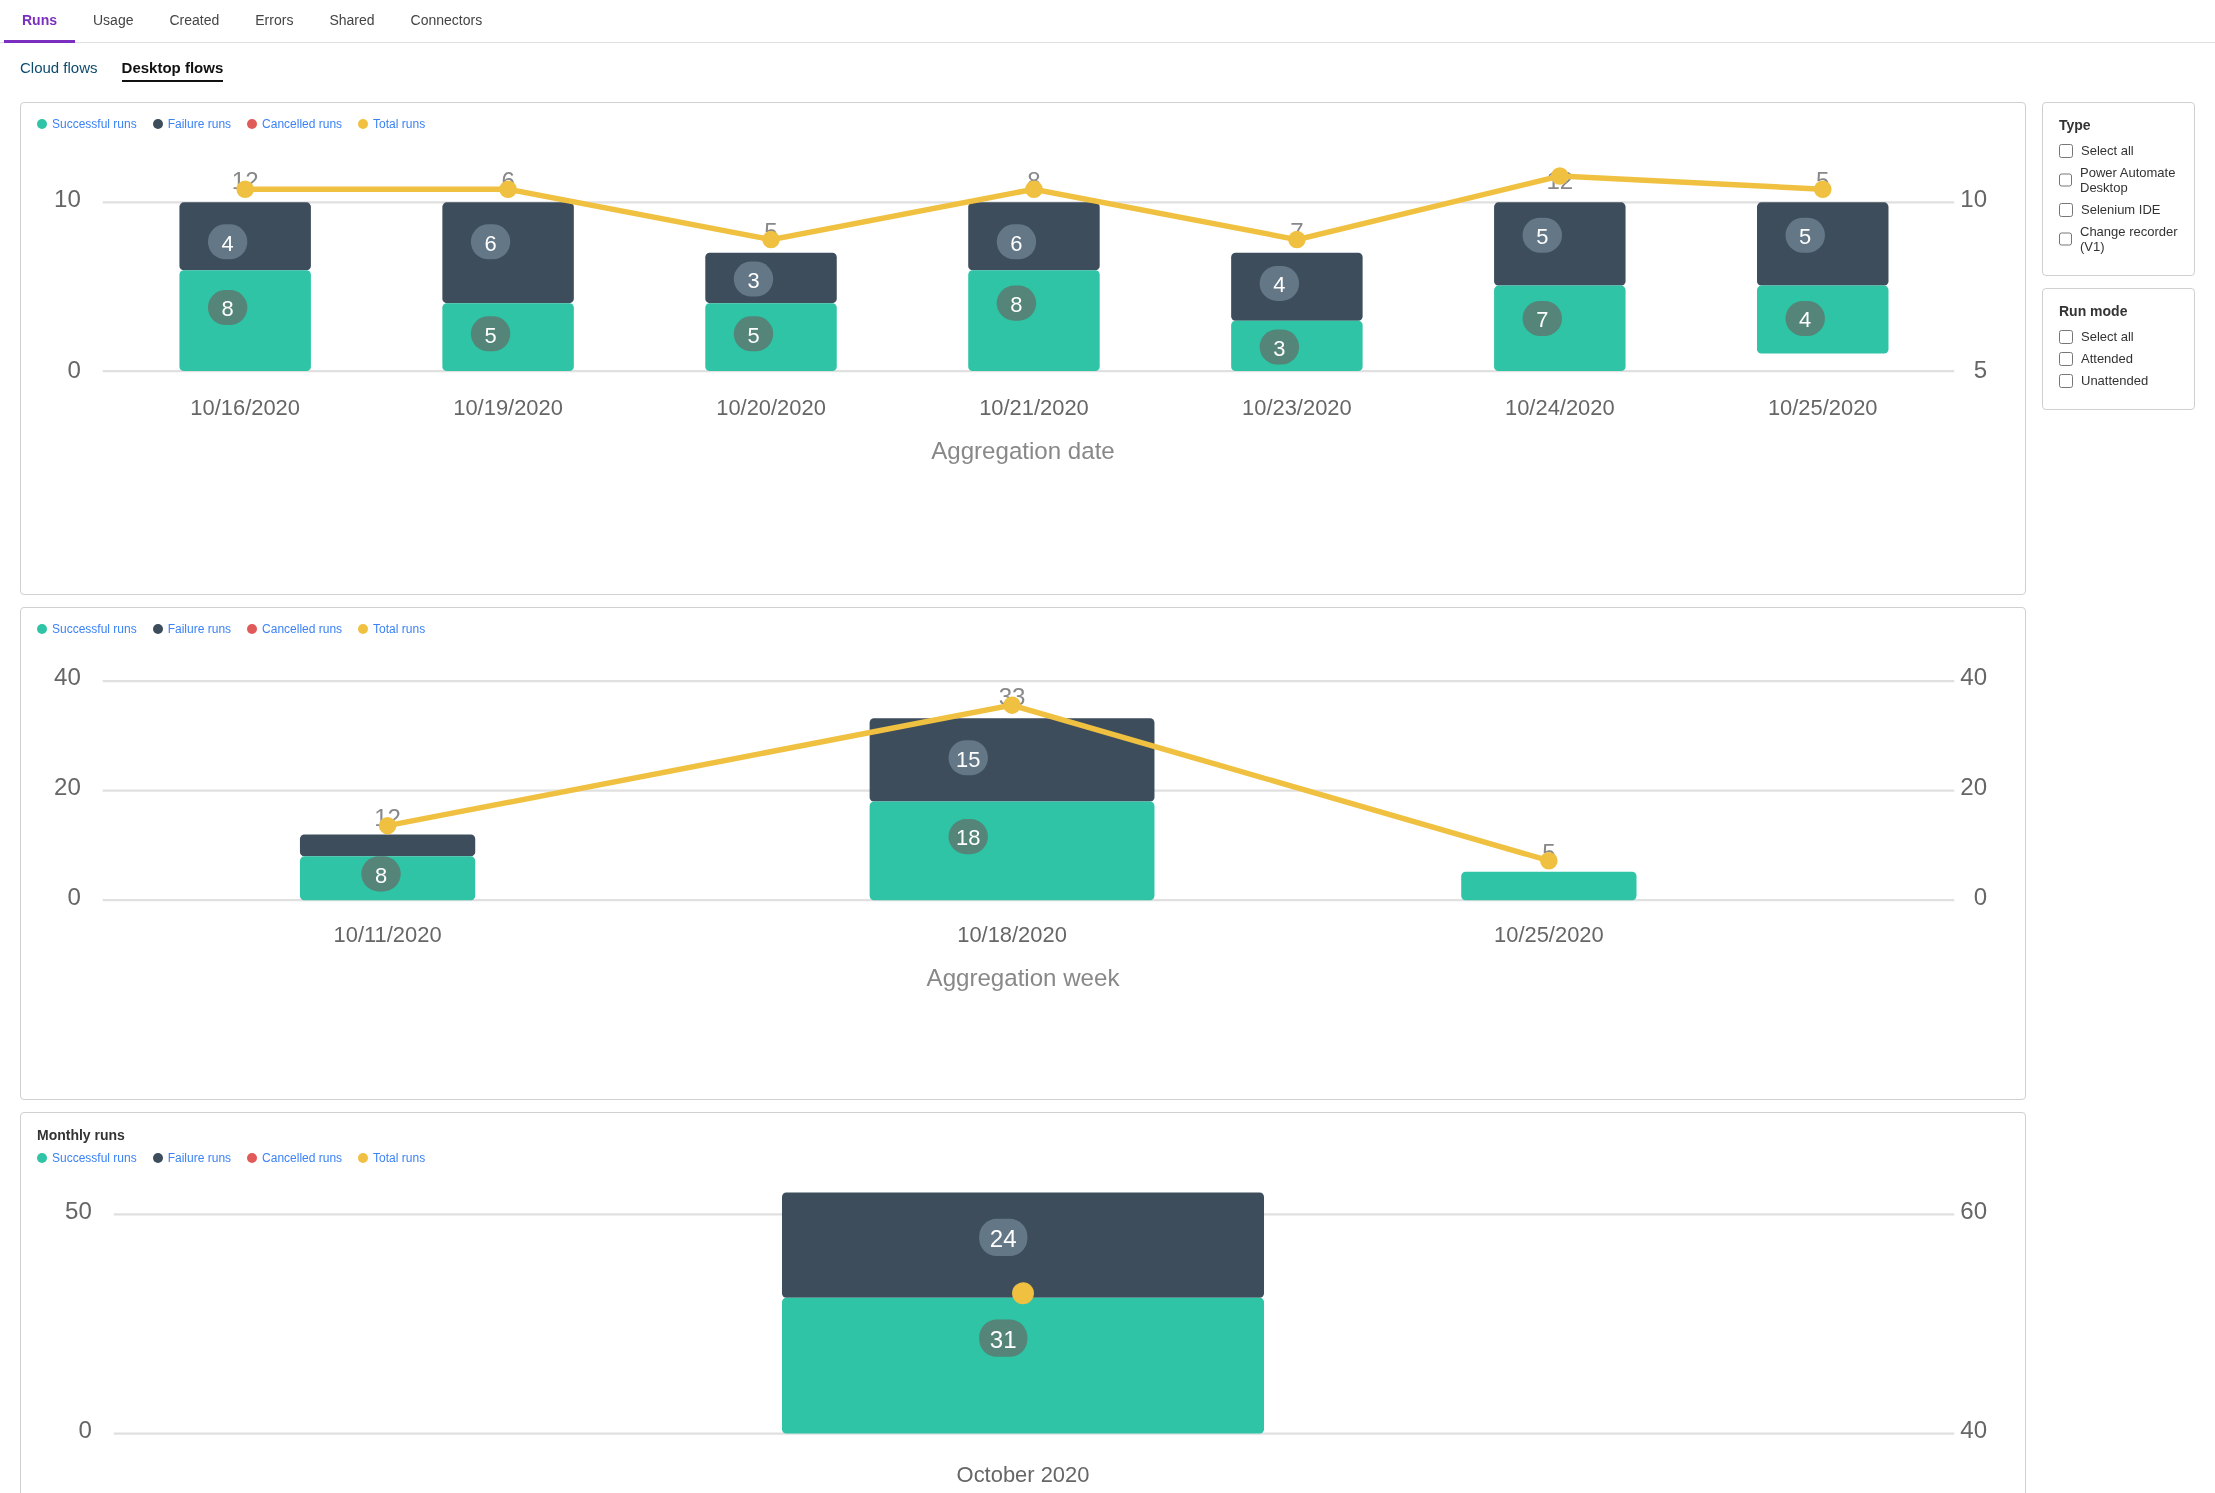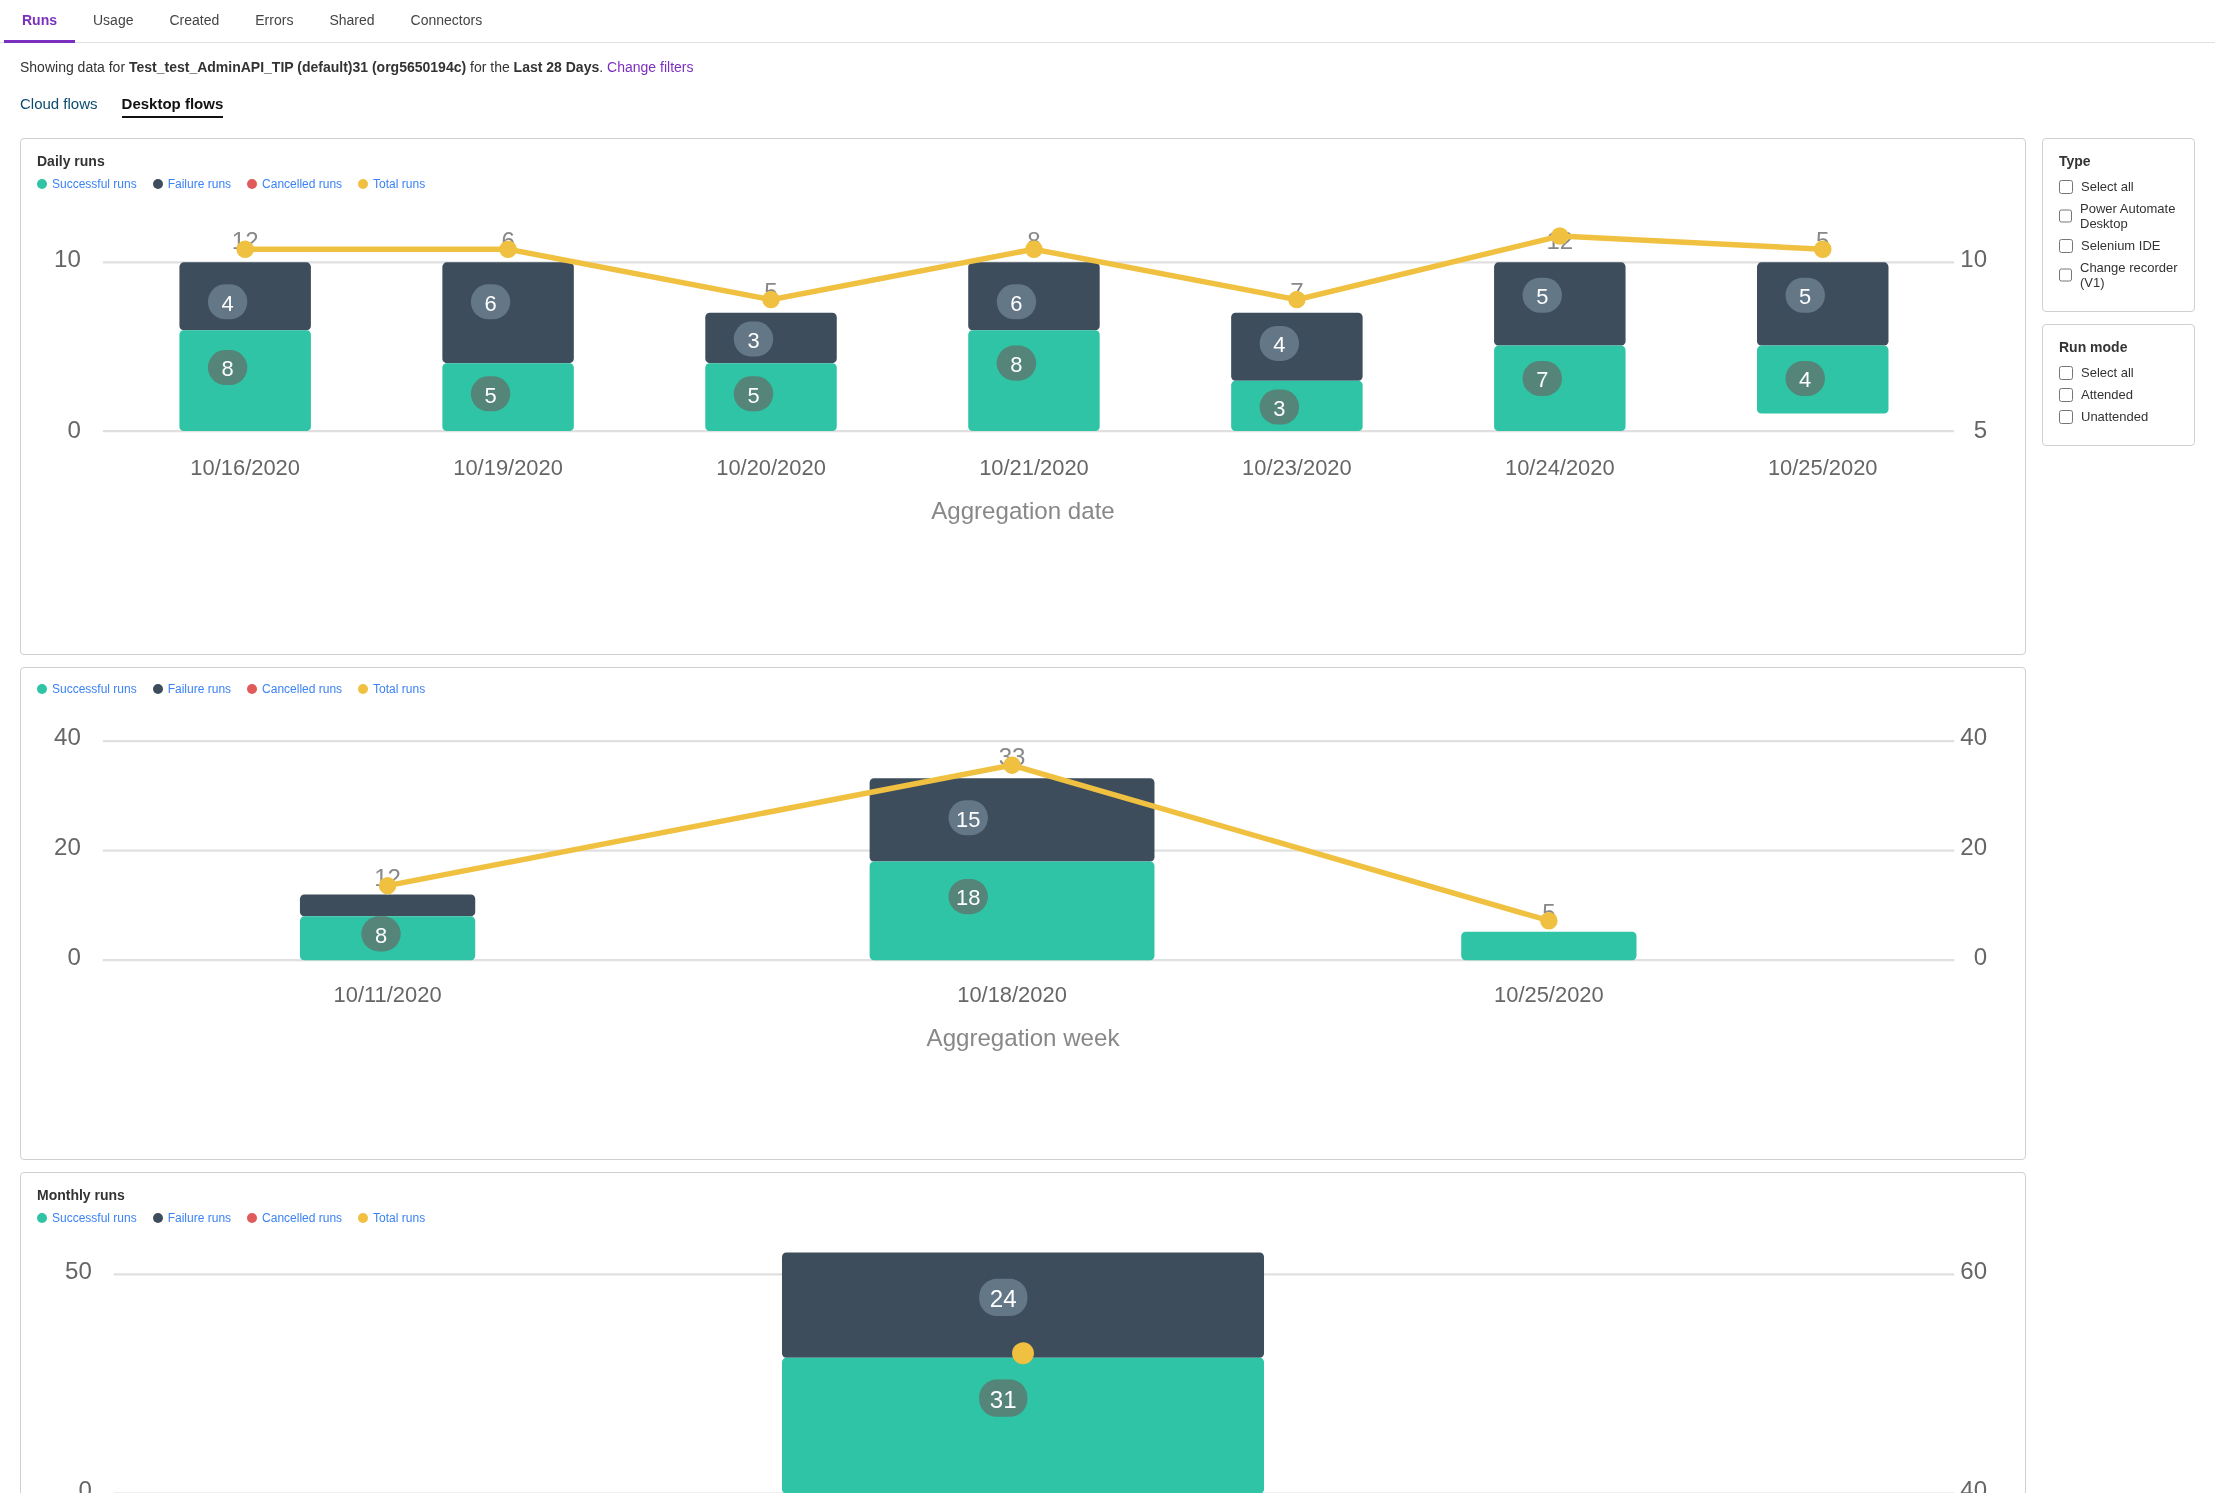--- a/index.html
+++ b/index.html
@@ -77,35 +77,31 @@
   <div class="nav-tab active">Runs</div>
   <div class="nav-tab">Usage</div>
   <div class="nav-tab">Created</div>
   <div class="nav-tab">Errors</div>
   <div class="nav-tab">Shared</div>
   <div class="nav-tab">Connectors</div>
 </nav>
 
 <div class="main-content">
 
-  <div class="info-bar">
-    <span>Showing data for </span><strong>Test_test_AdminAPI_TIP (default)31 (org5650194c)</strong><span> for the </span><strong>Last 28 Days</strong><span>.</span><a href="#">Change filters</a>
-  </div>
 
   <div class="sub-tabs">
     <div class="sub-tab">Cloud flows</div>
     <div class="sub-tab active">Desktop flows</div>
   </div>
 
   <div class="layout">
 
     <div class="charts-col">
 
       <div class="chart-card">
-        <div class="chart-title">Daily runs</div>
         <div class="legend">
           <div class="legend-item">
             <span class="legend-dot" style="background:#2ec4a5"></span>
             <span>Successful runs</span>
           </div>
           <div class="legend-item">
             <span class="legend-dot" style="background:#3d4d5c"></span>
             <span>Failure runs</span>
           </div>
           <div class="legend-item">

